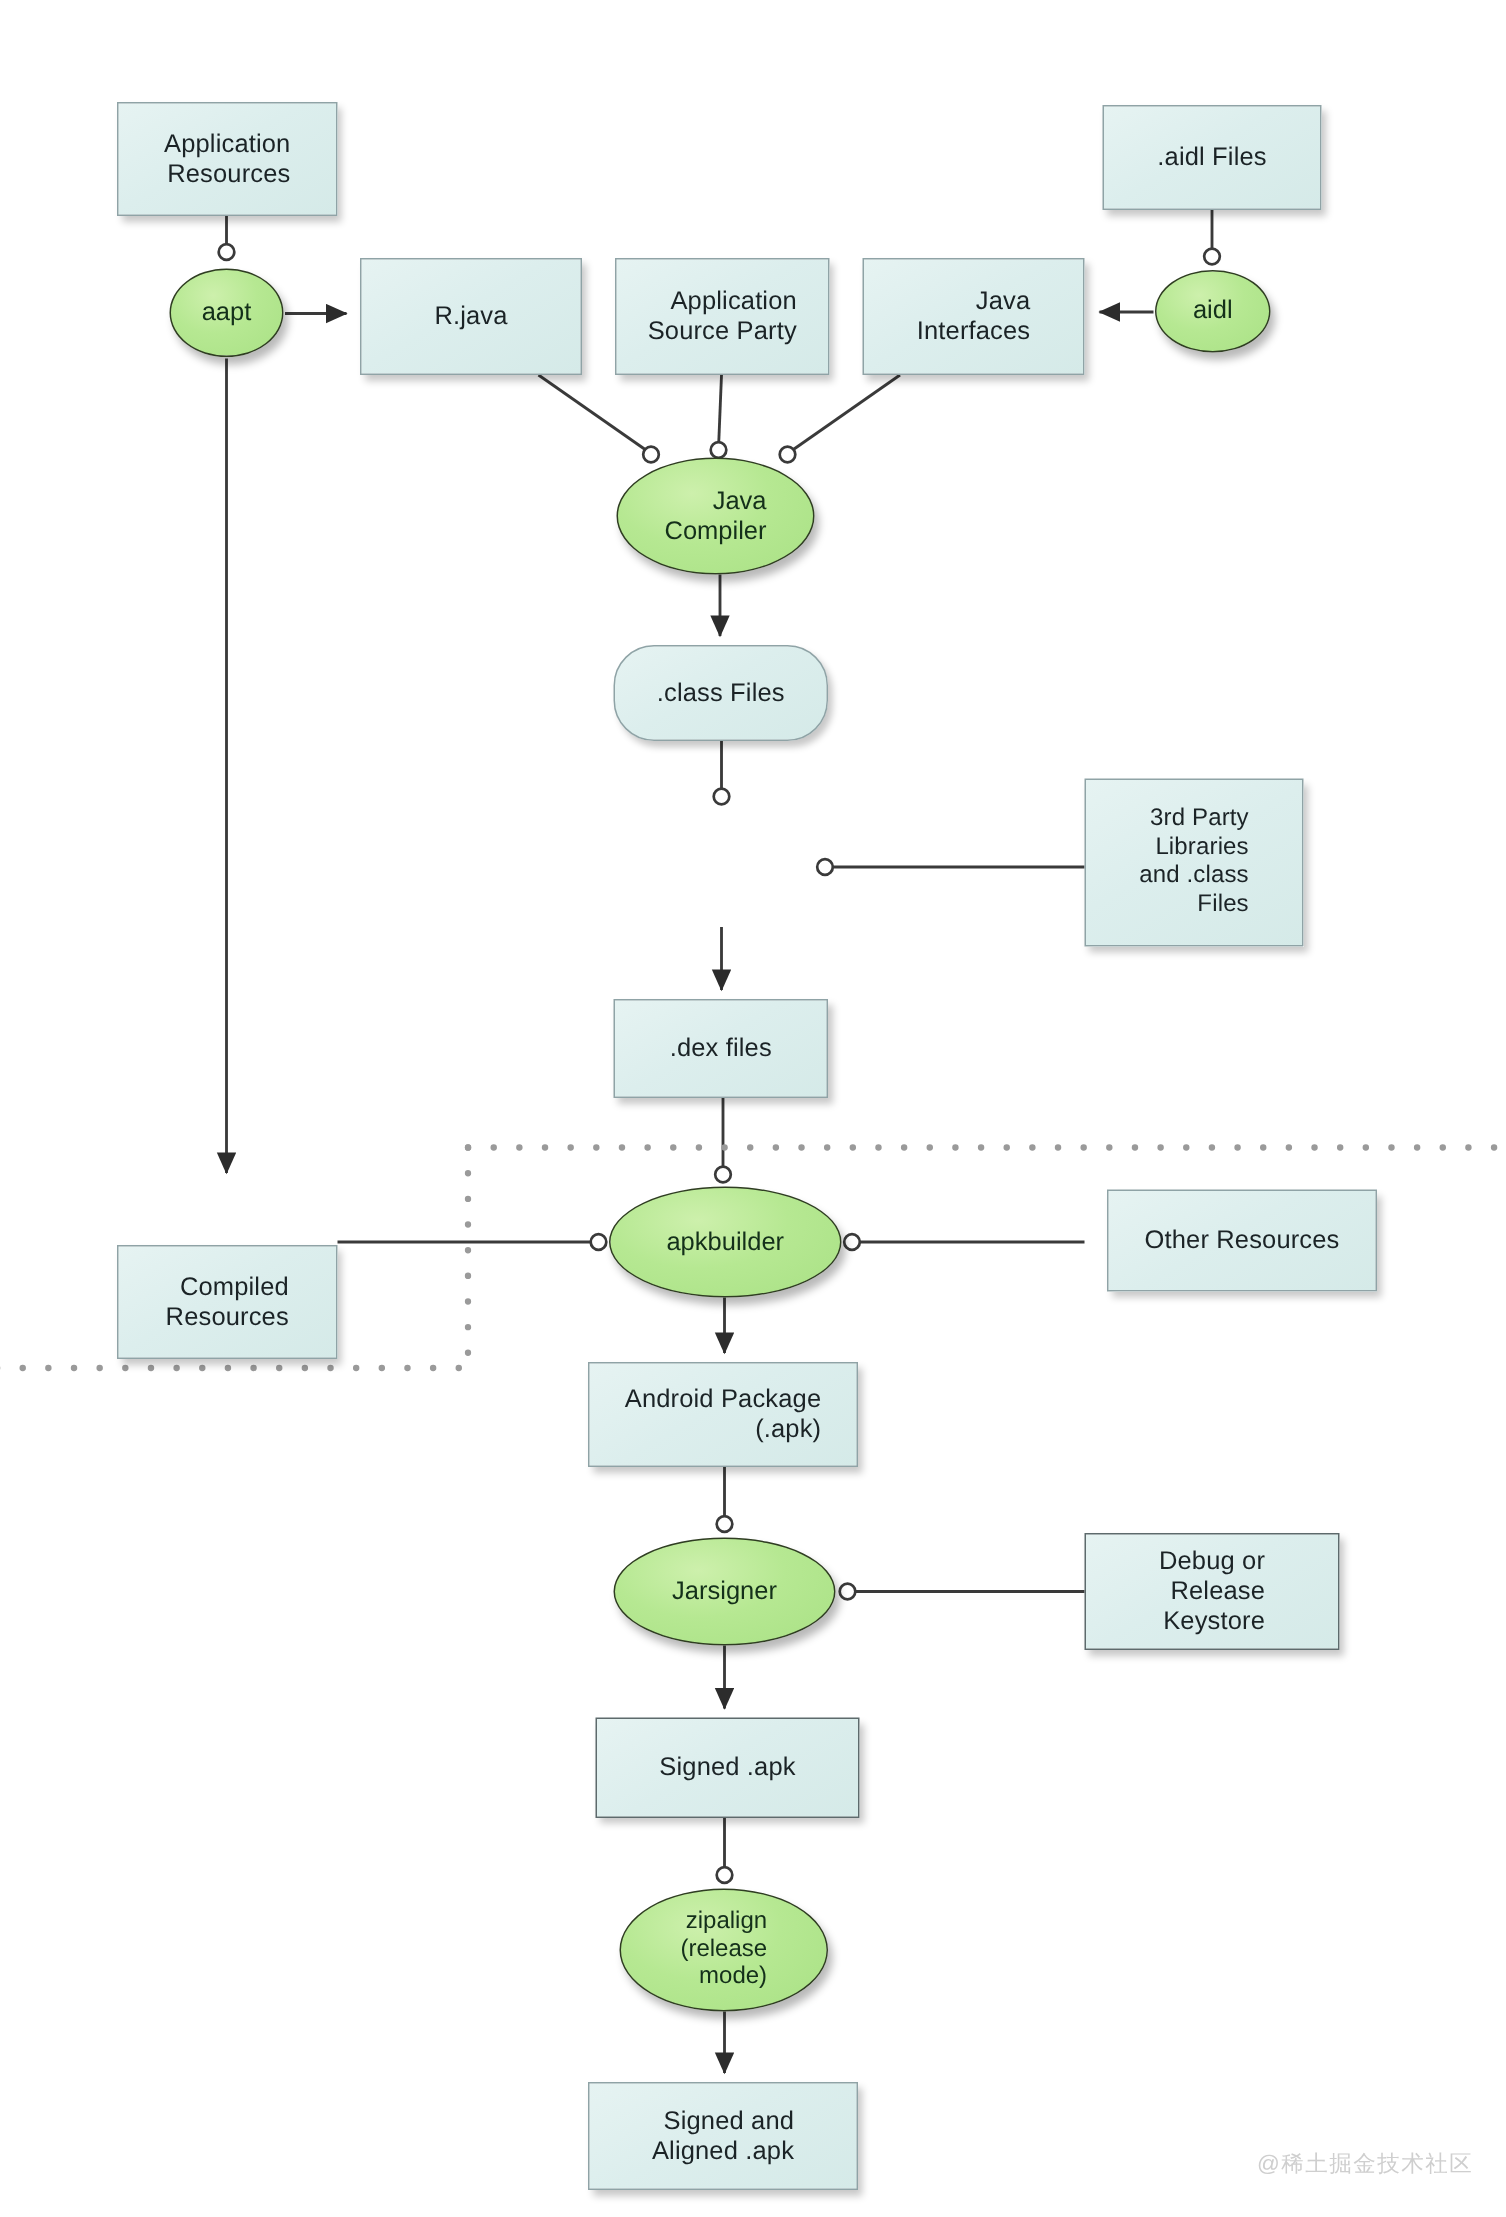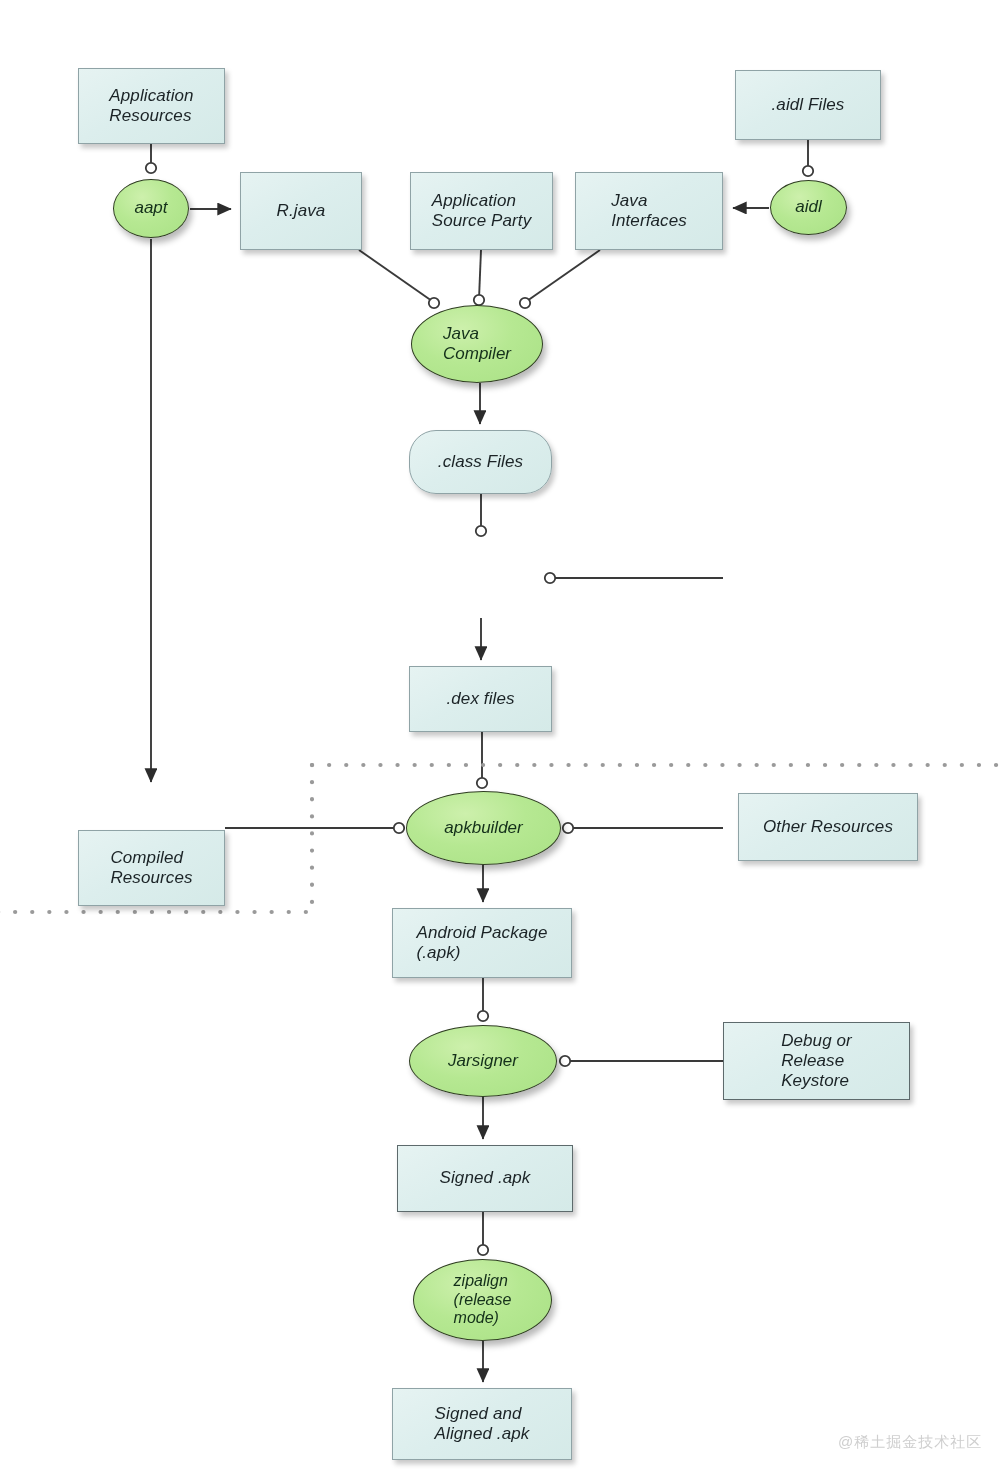--- a/index.html
+++ b/index.html
@@ -21,24 +21,23 @@
     width:1004px;height:1478px;
     pointer-events:none;
   }
   
   .node{
     position:absolute;
     box-sizing:border-box;
     display:flex;
     align-items:center;
     justify-content:center;
-    text-align:left;
+    text-align:right;
     color:#1b2326;
     line-height:1.18;
-    font-style:italic;
   }
   .box{
     background:linear-gradient(150deg,#e6f3f2 0%,#dceeed 45%,#d5eae8 100%);
     border:1px solid #8fa3a6;
     box-shadow:3px 4px 5px rgba(0,0,0,0.22);
     font-size:17px;
     letter-spacing:.1px;
   }
   .box.strong{border:1px solid #5d6a6c;}
   .ellipse{
@@ -147,21 +146,21 @@
   </div>
 
   <div class="node box" style="left:735px;top:70px;width:146px;height:70px;">
     <span>.aidl Files</span>
   </div>
 
   <div class="node ellipse" style="left:113px;top:179px;width:76px;height:59px;">
     <span>aapt</span>
   </div>
 
-  <div class="node box" style="left:240px;top:172px;width:122px;height:78px;">
+  <div class="node box" style="left:240px;top:172px;width:148px;height:78px;">
     <span>R.java</span>
   </div>
 
   <div class="node box" style="left:410px;top:172px;width:143px;height:78px;">
     <div>
       <span class="lbl">Application</span>
       <span class="lbl">Source Party</span>
     </div>
   </div>
 
@@ -181,20 +180,28 @@
       <span class="lbl">Java</span>
       <span class="lbl">Compiler</span>
     </div>
   </div>
 
   <div class="node box" style="left:409px;top:430px;width:143px;height:64px;border-radius:27px;">
     <span>.class Files</span>
   </div>
 
 
+  <div class="node box" style="left:723px;top:519px;width:146px;height:112px;font-size:16px;">
+    <div>
+      <span class="lbl">3rd Party</span>
+      <span class="lbl">Libraries</span>
+      <span class="lbl">and .class</span>
+      <span class="lbl">Files</span>
+    </div>
+  </div>
 
   <div class="node box" style="left:409px;top:666px;width:143px;height:66px;">
     <span>.dex files</span>
   </div>
 
   <div class="node box" style="left:78px;top:790px;width:147px;height:76px;margin-top:40px;">
     <div>
       <span class="lbl">Compiled</span>
       <span class="lbl">Resources</span>
     </div>
@@ -212,21 +219,21 @@
     <div>
       <span class="lbl">Android Package</span>
       <span class="lbl">(.apk)</span>
     </div>
   </div>
 
   <div class="node ellipse" style="left:409px;top:1025px;width:148px;height:72px;">
     <span>Jarsigner</span>
   </div>
 
-  <div class="node box strong" style="left:723px;top:1022px;width:187px;height:78px;">
+  <div class="node box strong" style="left:723px;top:1022px;width:170px;height:78px;">
     <div>
       <span class="lbl">Debug or</span>
       <span class="lbl">Release</span>
       <span class="lbl">Keystore</span>
     </div>
   </div>
 
   <div class="node box strong" style="left:397px;top:1145px;width:176px;height:67px;">
     <span>Signed .apk</span>
   </div>

